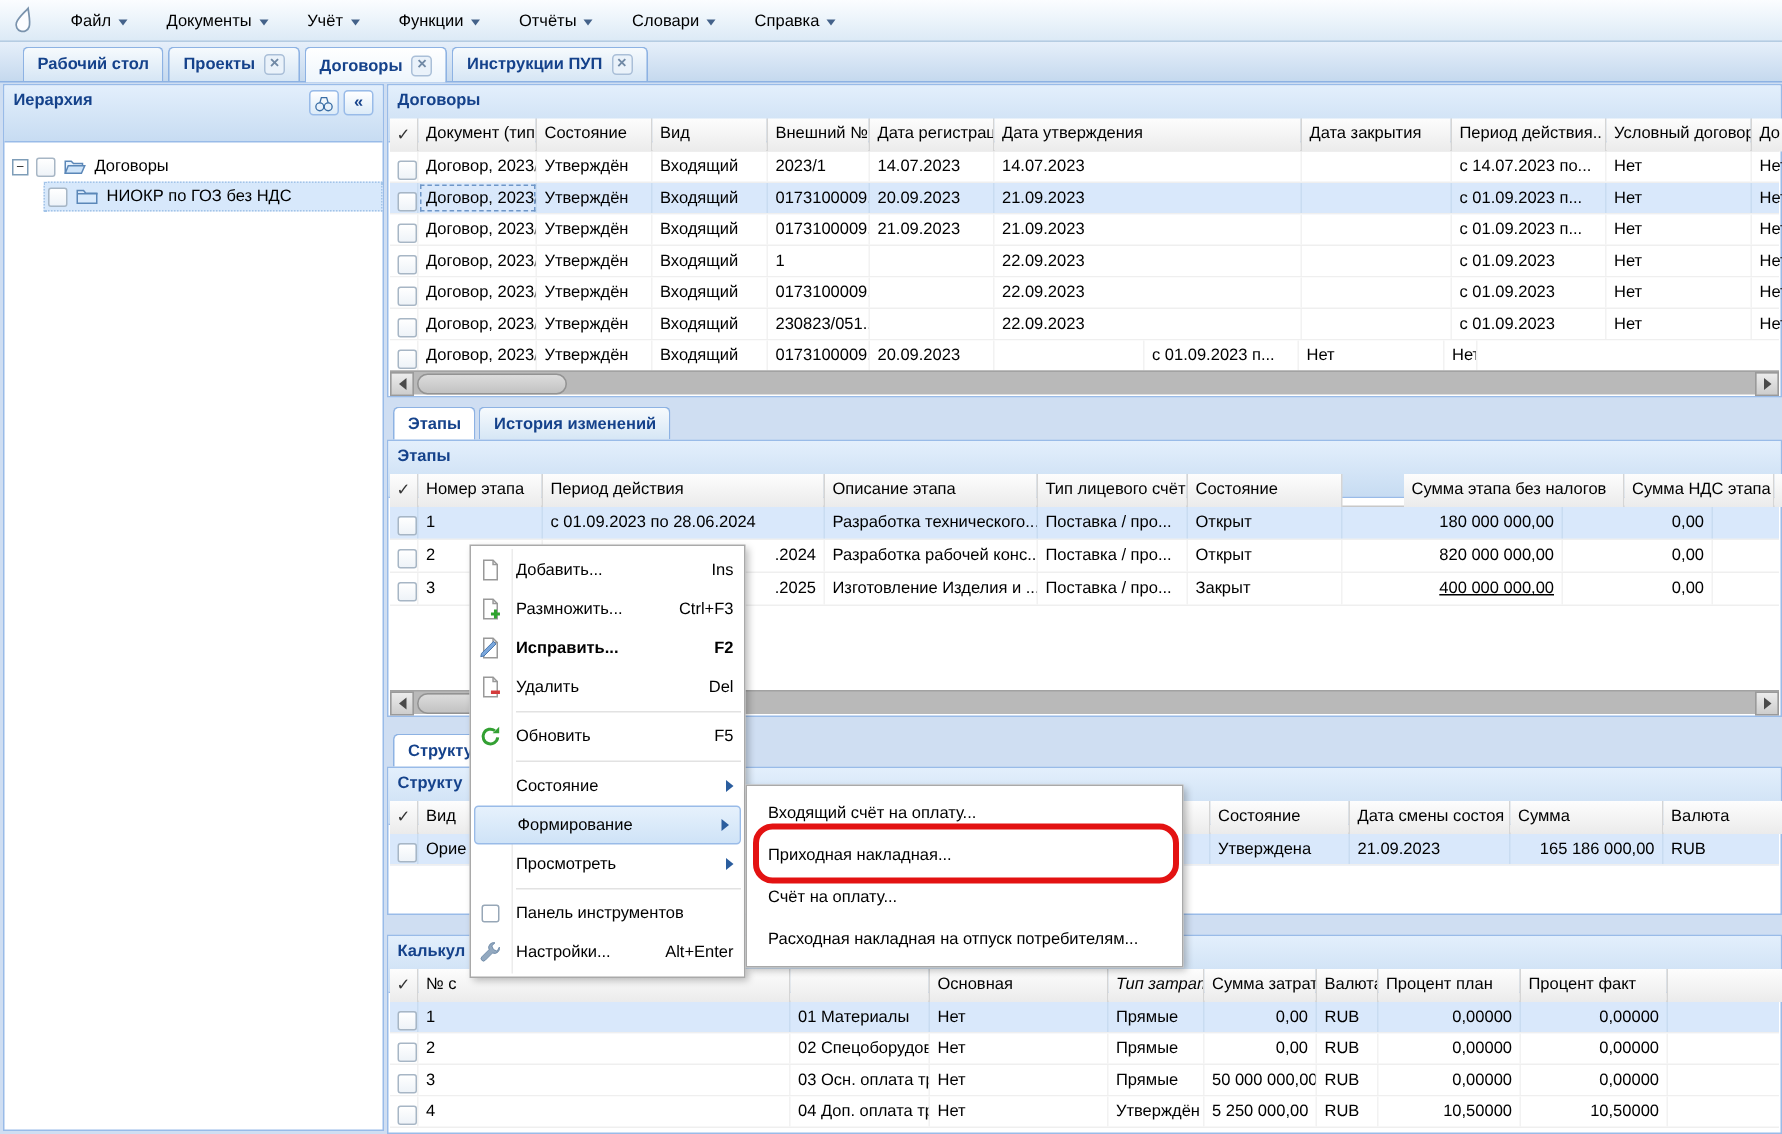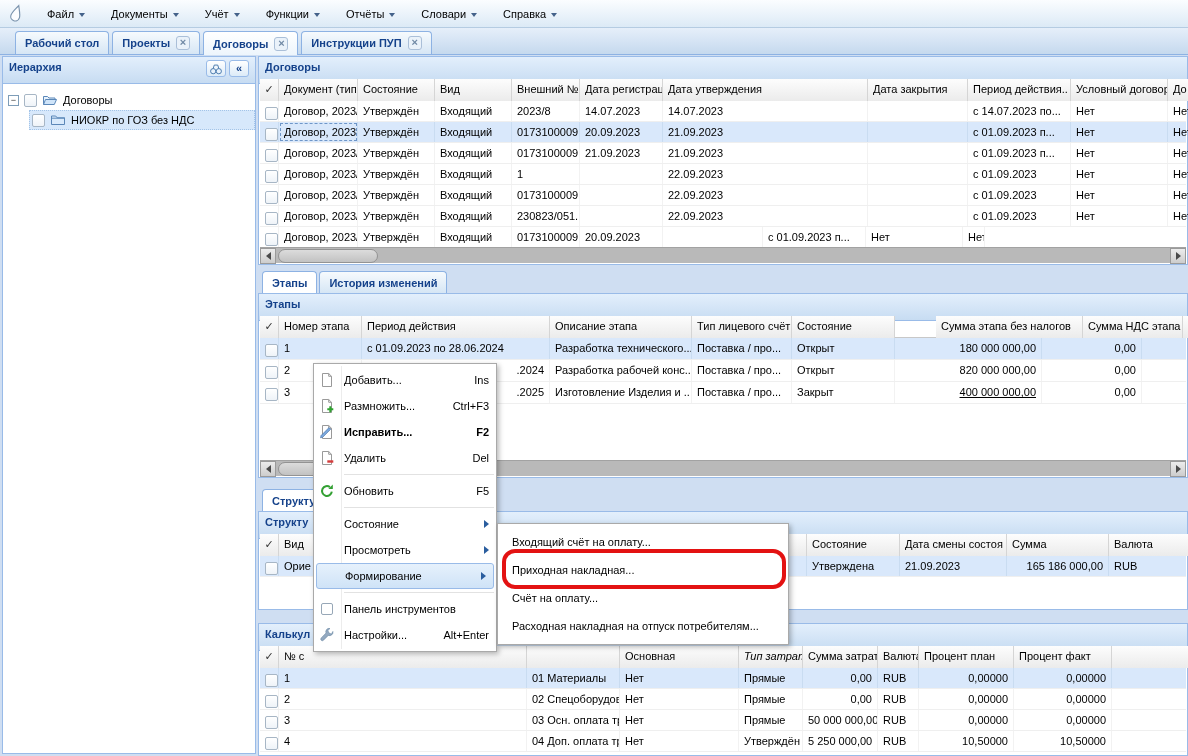--- a/index.html
+++ b/index.html
@@ -13,21 +13,21 @@
   .caret{width:0;height:0;border-left:3px solid transparent;border-right:3px solid transparent;border-top:4px solid #44628a;margin-top:2px}
 
   
   .tabbar{position:absolute;left:0;top:28px;width:1188px;height:27px;background:linear-gradient(#e6effa,#c5d9ee);border-bottom:1px solid #8db2e3;display:flex;align-items:flex-end;gap:3px;padding-left:15px}
   .tab{height:23px;display:flex;align-items:center;gap:6px;padding:0 9px;border:1px solid #8db2e3;border-bottom:none;border-radius:4px 4px 0 0;background:linear-gradient(#f6fafd,#d6e6f5);color:#15428b;font-weight:bold;white-space:nowrap}
   .tab.active{background:linear-gradient(#ffffff,#edf5fc);height:24px;margin-bottom:-1px}
   .tab-close{width:14px;height:14px;border:1px solid #aabfd8;border-radius:3px;background:#eaf2fa;color:#7089a5;font-size:11px;line-height:11px;text-align:center;font-weight:bold}
 
   
   .panel{position:absolute;background:#fff;border:1px solid #99bbe8}
-  .panel-header{height:27px;background:linear-gradient(#e3effc,#c7dcf2);border-bottom:1px solid #99bbe8;color:#15428b;font-weight:bold;padding:4px 6px 0;white-space:nowrap;overflow:hidden}
+  .panel-header{height:38px;background:linear-gradient(#e3effc,#c7dcf2);border-bottom:1px solid #99bbe8;color:#15428b;font-weight:bold;padding:4px 6px 0;white-space:nowrap;overflow:hidden}
   .phflex{display:flex;justify-content:space-between;align-items:flex-start}
   .hbtns{display:flex;gap:3px;margin-top:-1px}
   .hbtn{width:20px;height:17px;border:1px solid #99bbe8;border-radius:3px;background:linear-gradient(#ffffff,#dcebf8);display:flex;align-items:center;justify-content:center;color:#15428b;font-weight:bold;font-size:11px;line-height:11px}
 
   
   #tree{padding-top:6px}
   .trow{height:20px;display:flex;align-items:center;gap:5px;padding-left:5px;white-space:nowrap}
   .trow.tsel{background:#d7e8fb;border:1px dotted #a3c4e8;margin-left:26px;padding-left:2px}
   .texp{width:11px;height:11px;border:1px solid #7e9db8;background:#fff;font-size:9px;line-height:9px;text-align:center;color:#333;flex:none}
   .tcb{width:13px;height:13px;border:1px solid #a7b6c5;border-radius:2px;background:linear-gradient(#fff,#eef3f8);flex:none}
@@ -187,21 +187,21 @@
         <div class="gh" style="width: 97px;">Условный договор</div>
         <div class="gh" style="width: 22px;">До</div>
       </div>
       <div class="grow">
         <div class="gc gcheck" style="width: 19px;">
           <div class="cb"></div>
         </div>
         <div class="gc" style="width: 79px;">Договор, 2023/...</div>
         <div class="gc" style="width: 77px;">Утверждён</div>
         <div class="gc" style="width: 77px;">Входящий</div>
-        <div class="gc" style="width: 68px;">2023/8</div>
+        <div class="gc" style="width: 68px;">2023/1</div>
         <div class="gc" style="width: 83px;">14.07.2023</div>
         <div class="gc" style="width: 205px;">14.07.2023</div>
         <div class="gc" style="width: 100px;"></div>
         <div class="gc" style="width: 103px;">с 14.07.2023 по...</div>
         <div class="gc" style="width: 97px;">Нет</div>
         <div class="gc" style="width: 22px;">Нет</div>
       </div>
       <div class="grow sel">
         <div class="gc gcheck" style="width: 19px;">
           <div class="cb"></div>
@@ -532,30 +532,30 @@
         </svg></span>
       <span class="clabel">Обновить</span>
       <span class="cshortcut">F5</span>
     </div>
     <div class="csep"></div>
     <div class="citem">
       <span class="cicon"></span>
       <span class="clabel">Состояние</span>
       <i class="carrow"></i>
     </div>
-    <div class="citem">
-      <span class="cicon"></span>
-      <span class="clabel">Просмотреть</span>
-      <i class="carrow"></i>
-    </div>
     <div class="citem hover">
       <span class="cicon"></span>
       <span class="clabel">Формирование</span>
       <i class="carrow"></i>
     </div>
+    <div class="citem">
+      <span class="cicon"></span>
+      <span class="clabel">Просмотреть</span>
+      <i class="carrow"></i>
+    </div>
     <div class="csep"></div>
     <div class="citem">
       <span class="cicon"><svg width="16" height="16" viewBox="0 0 16 16">
           <rect x="2.5" y="2.5" width="11" height="11" rx="1.5" fill="#fff" stroke="#97a7b7"></rect>
         </svg></span>
       <span class="clabel">Панель инструментов</span>
     </div>
     <div class="citem">
       <span class="cicon"><svg width="16" height="16" viewBox="0 0 16 16">
           <path d="M13.9 4.4a3.4 3.4 0 0 1-4.6 4L4.5 13.2a1.6 1.6 0 1 1-2.3-2.3L7 6.1a3.4 3.4 0 0 1 4-4.6L8.9 3.6l1.1 2.4 2.4 1.1z" fill="#93a9c0" stroke="#5f7e9d" stroke-width=".5"></path>

